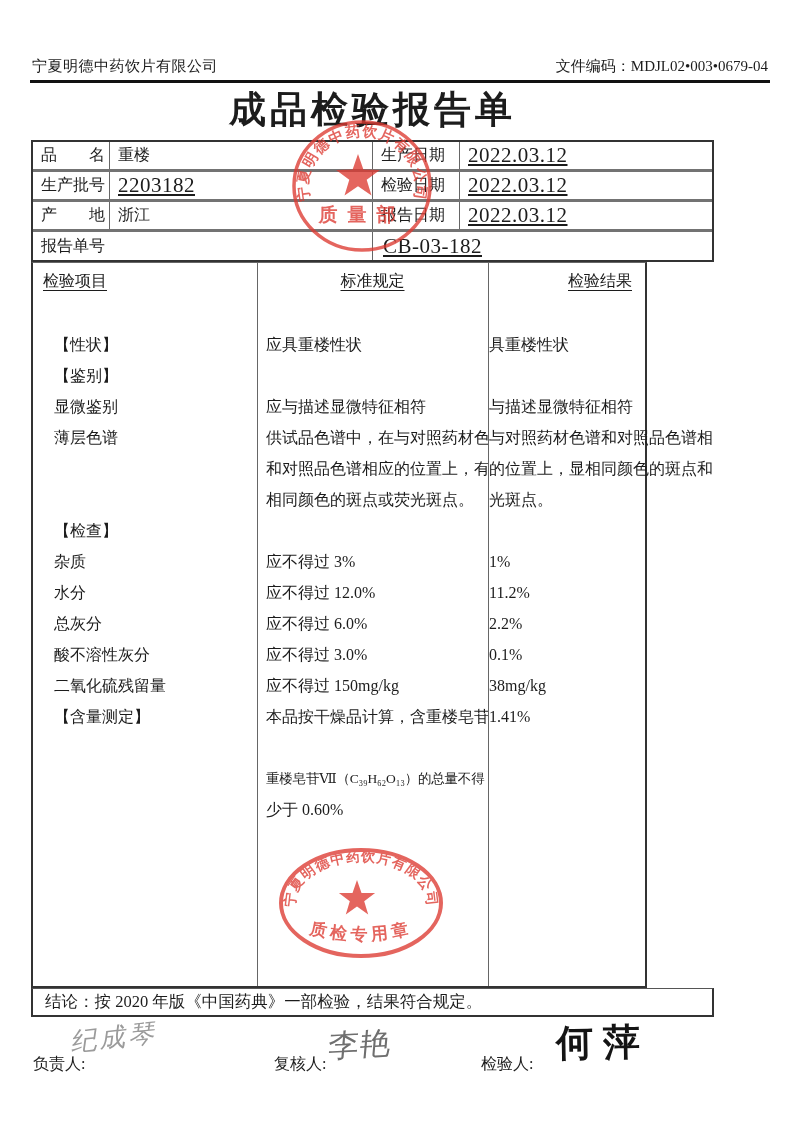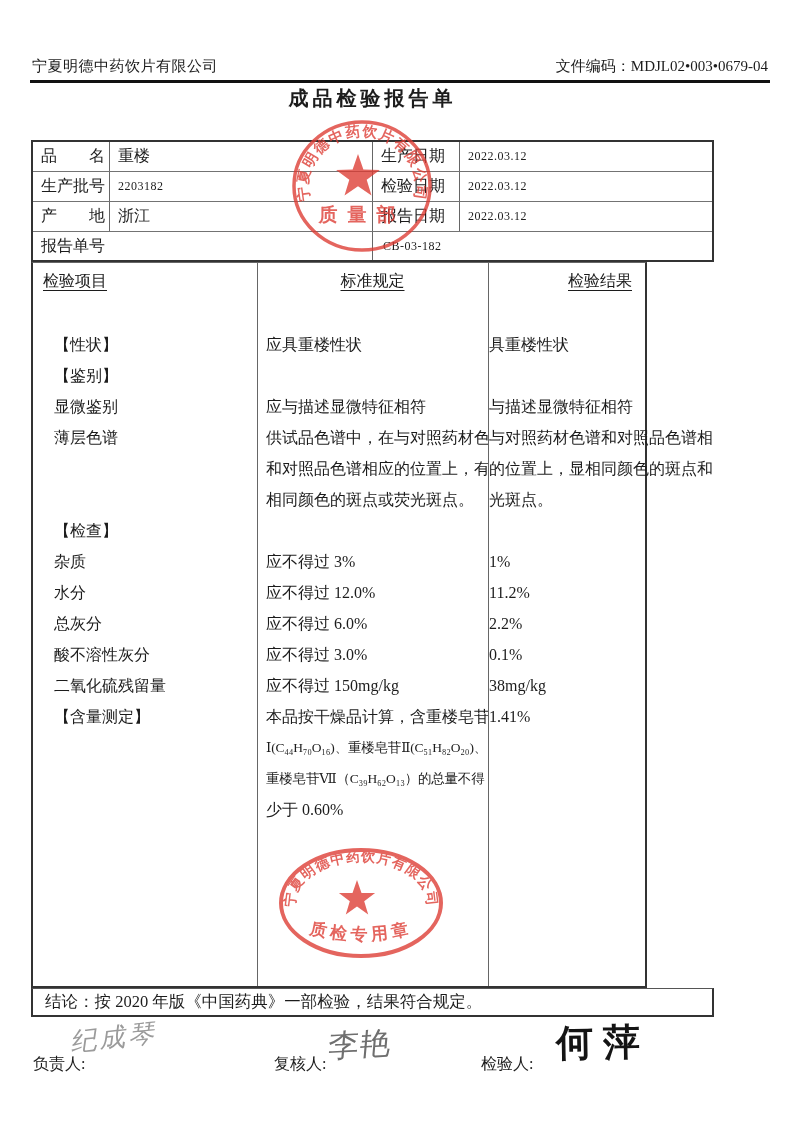--- a/index.html
+++ b/index.html
@@ -5,30 +5,30 @@
   html,body{margin:0;padding:0;background:#ffffff;}
   #page{
     position:relative;width:800px;height:1131px;background:#ffffff;
     font-family:"Liberation Serif","DejaVu Serif",serif;color:#1c1c1c;overflow:hidden;
   }
   .abs{position:absolute;}
   
   #company{left:32px;top:57px;font-size:15px;letter-spacing:.5px;}
   #doccode{right:32px;top:57px;font-size:15px;}
   #headrule{left:30px;top:80px;width:740px;height:3px;background:#111;}
-  #title{left:31px;top:85px;width:683px;text-align:center;font-size:20px;font-weight:700;letter-spacing:4px;}
+  #title{left:31px;top:85px;width:683px;text-align:center;font-size:37px;font-weight:700;letter-spacing:4px;}
   
   #infotable{left:31px;top:140px;width:683px;height:122px;border:2px solid #333;box-sizing:border-box;}
-  .irow{display:flex;height:30px;border-bottom:1px solid #737373;box-sizing:border-box;}
+  .irow{display:flex;height:30px;border-bottom:3px solid #737373;box-sizing:border-box;}
   .irow:last-child{border-bottom:none;height:28px;}
   .icell{box-sizing:border-box;height:100%;display:flex;align-items:center;font-size:16px;
          padding-left:8px;border-right:1px solid #666;white-space:nowrap;overflow:hidden;}
   .w-l1{width:77px;} .w-v1{width:263px;} .w-l2{width:87px;} .w-v2{flex:1;border-right:none;}
   .w-rl{width:340px;} .w-rv{flex:1;border-right:none;padding-left:10px;}
-  .date{font-size:12px;letter-spacing:.5px;}
+  .date{font-size:21px;letter-spacing:.5px;text-decoration:underline;}
   
   #results{left:31px;top:262px;width:616px;height:726px;border:2px solid #333;border-top:1px solid #666;
            box-sizing:border-box;}
   .vline{position:absolute;top:0;bottom:0;width:1px;background:#666;}
   #vl1{left:224px;} #vl2{left:455px;}
   .rhead{position:absolute;top:8px;font-size:16px;text-decoration:underline;text-underline-offset:4px;}
   #rh1{left:10px;} #rh2{left:224px;width:231px;text-align:center;text-decoration:underline;} #rh3{left:455px;width:224px;text-align:center;}
   #rbody{position:absolute;left:0;top:66px;width:679px;}
   .rrow{display:flex;height:31px;line-height:31px;font-size:16px;}
   .rrow .c1{width:224px;padding-left:21px;box-sizing:border-box;white-space:nowrap;overflow:hidden;}
@@ -151,21 +151,20 @@
         <div class="c2">应不得过 150mg/kg</div>
         <div class="c3">38mg/kg</div>
       </div>
       <div class="rrow">
         <div class="c1">【含量测定】</div>
         <div class="c2">本品按干燥品计算，含重楼皂苷</div>
         <div class="c3">1.41%</div>
       </div>
       <div class="rrow dense">
         <div class="c1"></div>
-        <div class="c2">Ⅰ(C₄₄H₇₀O₁₆)、重楼皂苷Ⅱ(C₅₁H₈₂O₂₀)、</div>
         <div class="c3"></div>
       </div>
       <div class="rrow dense">
         <div class="c1"></div>
         <div class="c2">重楼皂苷Ⅶ（C₃₉H₆₂O₁₃）的总量不得</div>
         <div class="c3"></div>
       </div>
       <div class="rrow">
         <div class="c1"></div>
         <div class="c2">少于 0.60%</div>

